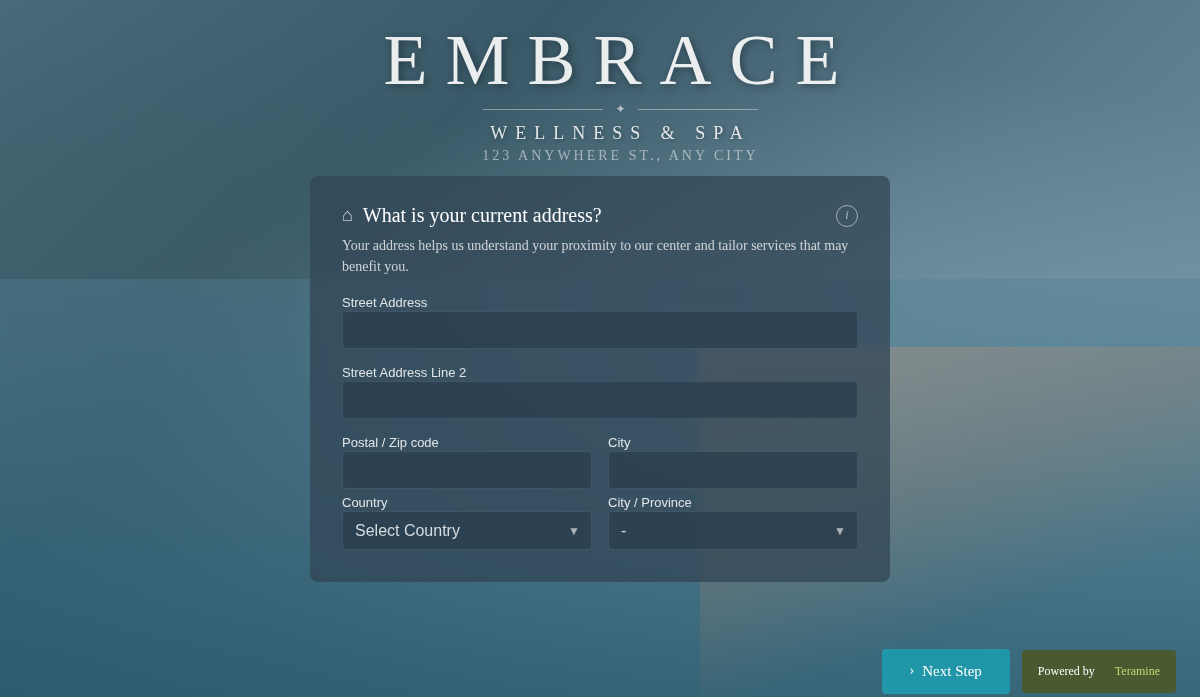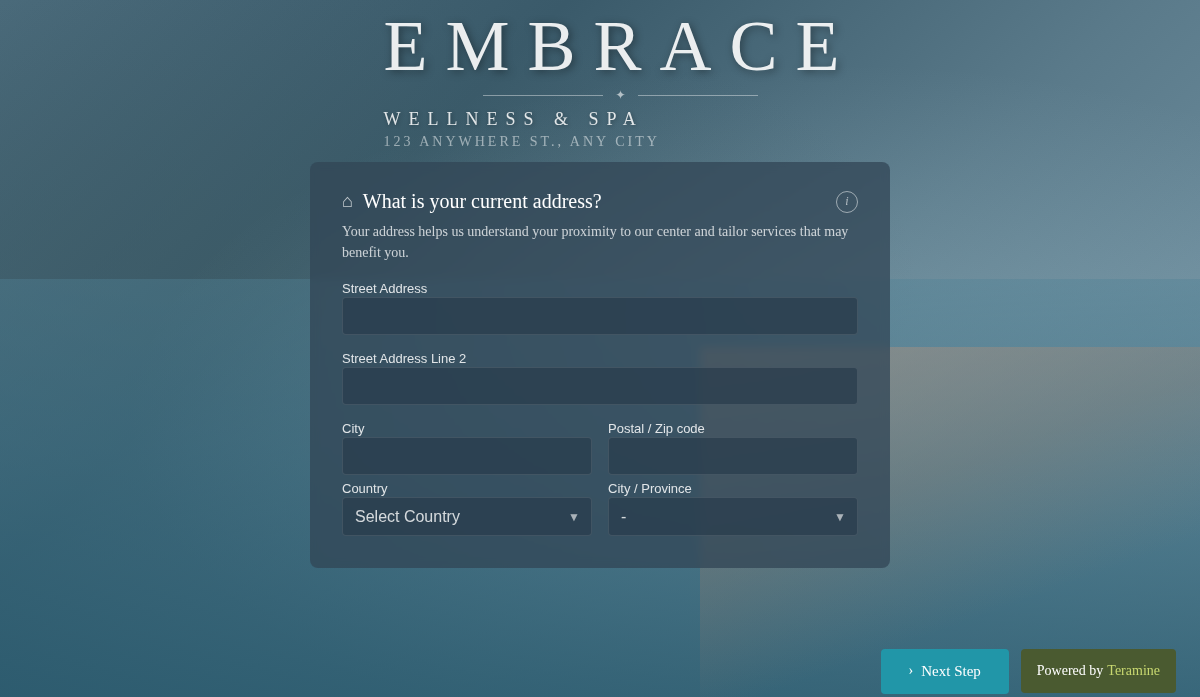--- a/index.html
+++ b/index.html
@@ -64,21 +64,22 @@
       z-index: 10;
       width: 100%;
       height: 100%;
       display: flex;
       flex-direction: column;
       align-items: center;
     }
 
     
     .brand-header {
-      padding-top: 10px;
+      text-align: center;
+      padding-top: 24px;
       color: white;
       margin-left: 41px;
     }
 
     .brand-title {
       font-size: 72px;
       font-weight: 300;
       letter-spacing: 18px;
       color: rgba(255,255,255,0.9);
       text-shadow: 2px 2px 8px rgba(0,0,0,0.4);
@@ -264,24 +265,24 @@
       align-items: center;
       gap: 8px;
       font-family: Georgia, serif;
     }
 
     .powered-by {
       background: #4a5a30;
       color: white;
       border-radius: 4px;
       padding: 14px 16px;
-      font-size: 14px;
-      display: flex;
-      align-items: center;
-      gap: 4px;
+      font-size: 12px;
+      display: flex;
+      align-items: center;
+      gap: 20px;
     }
 
     .powered-by-teramine {
       font-weight: normal;
       color: #c8d870;
     }
 
     .chevron-right {
       font-size: 14px;
     }
@@ -318,25 +319,25 @@
     <p class="form-description">Your address helps us understand your proximity to our center and tailor services that may benefit you.</p>
 
     <label class="field-label">Street Address</label>
     <input class="form-input" type="text" style="">
 
     <label class="field-label">Street Address Line 2</label>
     <input class="form-input" type="text" style="">
 
     <div class="two-col">
       <div>
+        <label class="field-label">Postal / Zip code</label>
+        <input class="form-input" type="text" style="margin-bottom: 0px;">
+      </div>
+      <div>
         <label class="field-label">City</label>
-        <input class="form-input" type="text" style="margin-bottom: 0px;">
-      </div>
-      <div>
-        <label class="field-label">Postal / Zip code</label>
         <input class="form-input" type="text" style="margin-bottom: 0px;">
       </div>
     </div>
 
     <div class="two-col" style="margin-top:4px;">
       <div>
         <label class="field-label">Country</label>
         <div class="select-wrapper">
           <select class="form-select">
             <option value="">Select Country</option>

